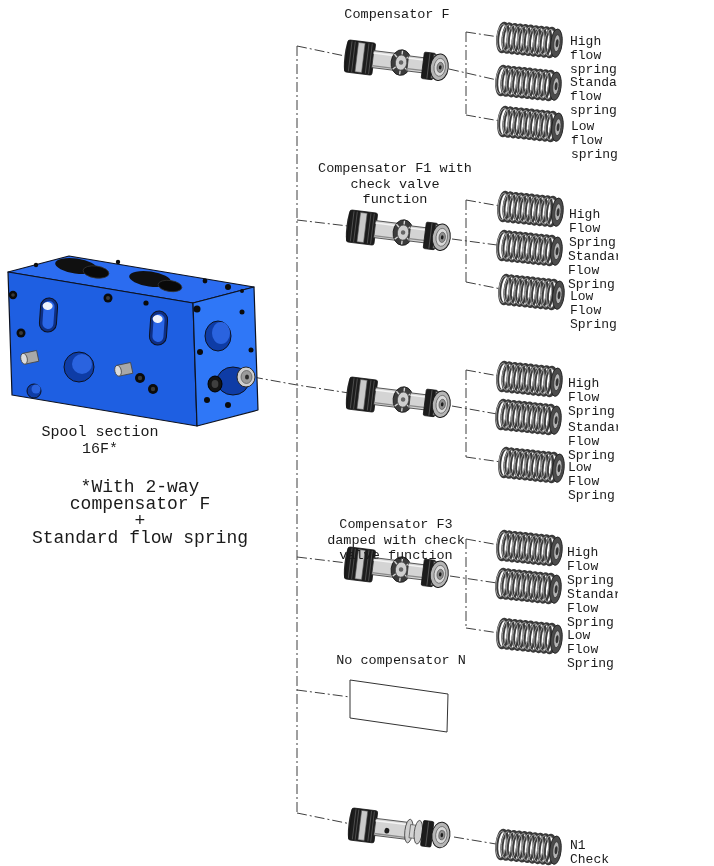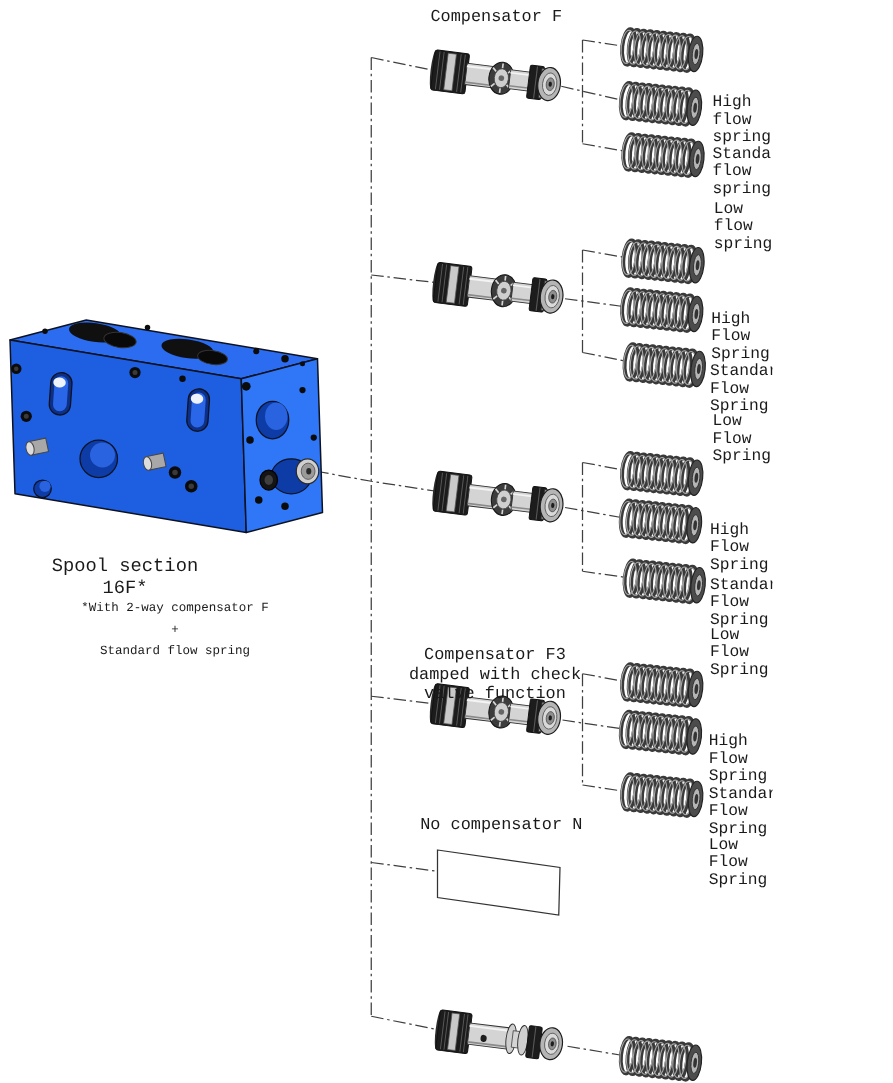--- a/index.html
+++ b/index.html
@@ -1,23 +1,23 @@
 <!DOCTYPE html>
 <html style="--page-bg: #ffffff; --text: #1a1a1a; --line: #3f3f3f; --block-top: #2b6cf0; --block-front: #1e5fe2; --block-side: #2f77f7; --bore-dark: #0e3ca6; --bore-light: #2a63df; --metal-light: #d4d4d4; --metal-dark: #1c1c1c; --coil: #3a3a3a;"><head>
 <meta charset="utf-8">
 <style>
   html,body{margin:0;padding:0;background:#fff;}
   #stage{position:relative;width:570px;height:866px;background:var(--page-bg,#fff);overflow:hidden;
          font-family:Liberation Mono, monospace;padding-left:48px;}
   #drawing{position:absolute;left:0;top:0;}
   .lbl{position:absolute;color:var(--text,#1a1a1a);white-space:pre-line;}
   .title{font-size:13.5px;line-height:15.5px;text-align:center;}
-  .spring-lbl{font-size:13px;line-height:14px;margin-top:40px;}
+  .spring-lbl{font-size:13px;line-height:14px;}
   .block-lbl{font-size:15px;text-align:center;}
-  .footnote{font-size:10px;line-height:17px;text-align:center;}
+  .footnote{font-size:18px;line-height:17px;text-align:center;}
   .cl{fill:none;stroke:var(--line,#3f3f3f);stroke-width:1;stroke-dasharray:10 3 2 3;}
 </style>
 </head>
 <body>
 
 <div id="stage">
 
   <svg id="drawing" width="714" height="866" viewBox="0 0 714 866">
     <defs>
 
@@ -221,36 +221,38 @@
     <use href="#spring" transform="translate(499,567) rotate(6) scale(0.95)"></use>
     <use href="#spring" transform="translate(500,617) rotate(6) scale(0.95)"></use>
     <use href="#spring" transform="translate(499,828) rotate(6) scale(0.95)"></use>
   </svg>
 
   <div class="lbl title" style="left:317px;top:7px;width:160px">Compensator F</div>
   <div class="lbl spring-lbl" style="left:570px;top:35px">High flow spring</div>
   <div class="lbl spring-lbl" style="left:570px;top:76px">Standard flow spring</div>
   <div class="lbl spring-lbl" style="left:571px;top:120px">Low flow spring</div>
 
+  <div class="lbl title" style="left:315px;top:161px;width:160px">Compensator F1 with
+check valve function</div>
   <div class="lbl spring-lbl" style="left:569px;top:208px">High Flow Spring</div>
   <div class="lbl spring-lbl" style="left:568px;top:250px">Standard Flow Spring</div>
   <div class="lbl spring-lbl" style="left:570px;top:290px">Low Flow Spring</div>
 
   <div class="lbl spring-lbl" style="left:568px;top:377px">High Flow Spring</div>
   <div class="lbl spring-lbl" style="left:568px;top:421px">Standard Flow Spring</div>
   <div class="lbl spring-lbl" style="left:568px;top:461px">Low Flow Spring</div>
 
   <div class="lbl title" style="left:316px;top:517px;width:160px">Compensator F3
 damped with check
 valve function</div>
   <div class="lbl spring-lbl" style="left:567px;top:546px">High Flow Spring</div>
   <div class="lbl spring-lbl" style="left:567px;top:588px">Standard Flow Spring</div>
   <div class="lbl spring-lbl" style="left:567px;top:629px">Low Flow Spring</div>
 
   <div class="lbl title" style="left:321px;top:653px;width:160px">No compensator N</div>
 
   <div class="lbl spring-lbl" style="left:570px;top:839px">N1 Check</div>
 
-  <div class="lbl block-lbl" style="left:20px;top:445px;width:160px">Spool section 16F*</div>
+  <div class="lbl block-lbl" style="left:20px;top:424px;width:160px">Spool section 16F*</div>
   <div class="lbl footnote" style="left:28px;top:479px;width:224px">*With 2-way compensator F
 +
 Standard flow spring</div>
 </div>
 
 </body></html>

